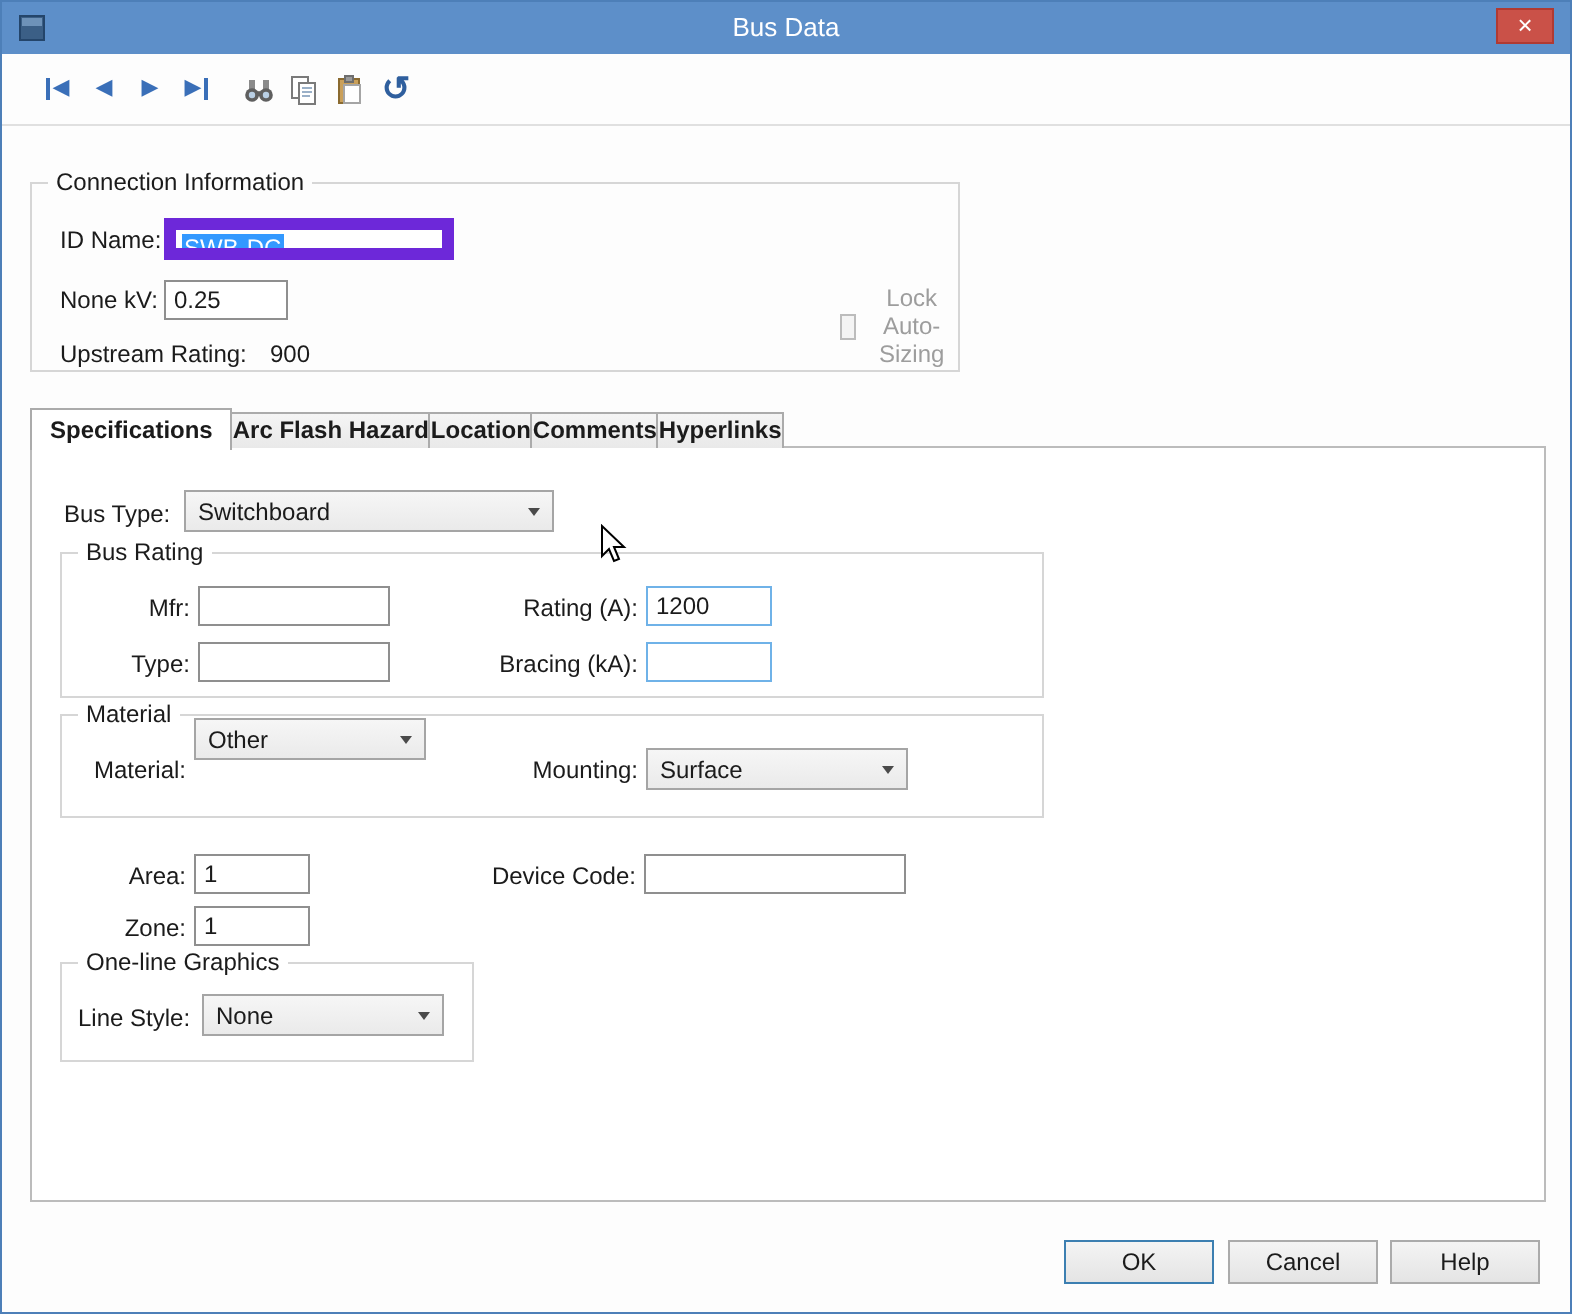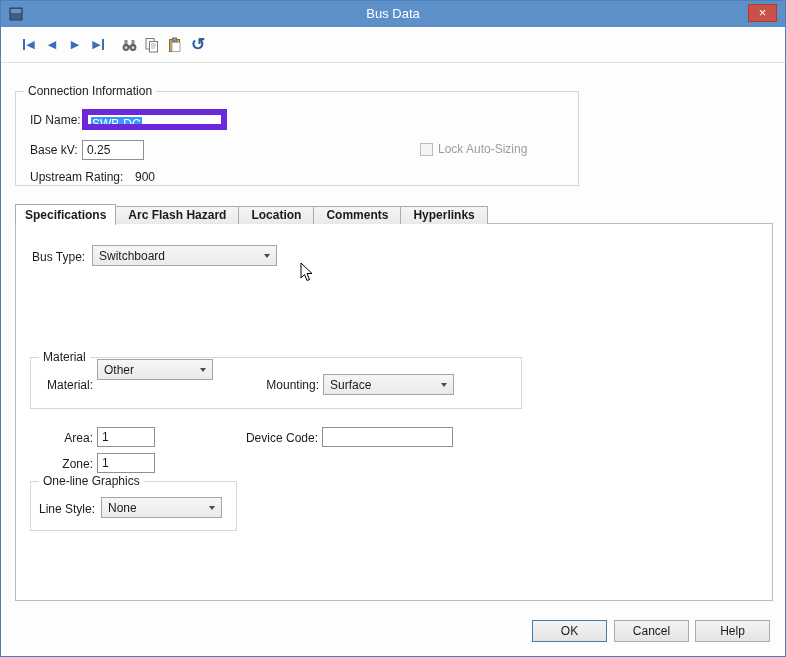--- a/index.html
+++ b/index.html
@@ -38,21 +38,21 @@
 
   .dropdown { position:absolute; border:1px solid #a5a5a5; background:linear-gradient(#f6f6f6,#eaeaea); display:flex; align-items:center; padding-left:6px; cursor:default;text-align:center; }
   .dd-arrow { position:absolute; right:6px; top:8px; width:0; height:0; border-left:3.5px solid transparent; border-right:3.5px solid transparent; border-top:4px solid #4a4a4a; }
 
   .checkbox-row { position:absolute; display:flex; align-items:center; }
   .checkbox { width:13px; height:13px; border:1px solid #bcbcbc; background:#f4f4f4; margin-right:5px; }
   .checkbox-label { color:#9d9d9d;text-align:center; }
 
   
   .tabs { position:absolute; left:14px; top:203px; height:20px; display:flex; align-items:flex-end; z-index:2;font-weight:bold; }
-  .tab { height:18px; line-height:17px; padding:0 12px; border:1px solid #ababab; border-bottom:none; background:linear-gradient(#f5f5f5,#e9e9e9); margin-left:-1px; cursor:default; white-space:nowrap; }
+  .tab { height:18px; line-height:17px; padding:0 0; border:1px solid #ababab; border-bottom:none; background:linear-gradient(#f5f5f5,#e9e9e9); margin-left:-1px; cursor:default; white-space:nowrap; }
   .tab.active { height:21px; line-height:20px; background:#fff; position:relative; z-index:3; margin-bottom:-1px; padding:0 9px; margin-left:0; }
 
   .tab-panel { position:absolute; left:14px; top:222px; width:758px; height:378px; border:1px solid #bcbcbc; background:#fff; }
   .tab-panel .group-title { background:#fff; }
 
   
   .btn { position:absolute; width:75px; height:22px; border:1px solid #ababab; background:linear-gradient(#f4f4f4,#e4e4e4); font:inherit; color:#1b1b1b; text-align:center; cursor:default; }
   .btn.default { border-color:#3c7fb1; }
 
   .cursor { position:absolute; left:299px; top:261px; z-index:10; pointer-events:none; }
@@ -112,29 +112,29 @@
           <rect x="2.5" y="2.5" width="10" height="12" fill="#caa05a" stroke="#8a6a30"></rect>
           <rect x="5.5" y="1" width="4" height="3" fill="#9a9a9a" stroke="#6e6e6e"></rect>
           <rect x="5" y="5.5" width="8" height="9" fill="#fff" stroke="#a5a5a5"></rect>
         </svg>
     </span>
     <span class="tbtn">
         <span class="refresh-glyph">↺</span>
       </span>
   </div>
 
-  <div class="group" style="left:14px; top:90px; width:564px; height:95px;">
+  <div class="group" style="left:14px; top:90px; width:465px; height:95px;">
     <span class="group-title">Connection Information</span>
 
     <span class="lbl" style="left:14px; top:21px;">ID Name:</span>
     <div class="fake-input" style="left:66px; top:17px; width:145px; height:21px;">
       <span class="sel-text">SWB-DC</span>
     </div>
 
-    <span class="lbl" style="left:14px; top:51px;">Base kV:</span>
+    <span class="lbl" style="left:14px; top:51px;">None kV:</span>
     <input class="tinput" style="left: 66px; top: 48px; width: 62px; height: 20px;" value="0.25">
 
     <div class="checkbox-row" style="left:404px; top:50px;">
       <span class="checkbox"></span>
       <span class="checkbox-label">Lock Auto-Sizing</span>
     </div>
 
     <span class="lbl" style="left:14px; top:78px;">Upstream Rating:</span>
     <span class="lbl" style="left:119px; top:78px;">900</span>
   </div>
@@ -148,20 +148,35 @@
   </div>
 
   <div class="tab-panel">
 
     <span class="lbl" style="left:16px; top:26px;">Bus Type:</span>
     <div class="dropdown" style="left:76px; top:21px; width:185px; height:21px;">
       <span>Switchboard</span>
       <span class="dd-arrow"></span>
     </div>
 
+    <div class="group" style="left:14px; top:52px; width:492px; height:73px;">
+      <span class="group-title">Bus Rating</span>
+
+      <span class="lbl right" style="left:8px; top:20px; width:56px;">Mfr:</span>
+      <input class="tinput" style="left: 68px; top: 16px; width: 96px; height: 20px;" value="">
+
+      <span class="lbl right" style="left:178px; top:20px; width:110px;">Rating (A):</span>
+      <input class="tinput blue" style="left: 292px; top: 16px; width: 63px; height: 20px;" value="1200">
+
+      <span class="lbl right" style="left:8px; top:48px; width:56px;">Type:</span>
+      <input class="tinput" style="left: 68px; top: 44px; width: 96px; height: 20px;" value="">
+
+      <span class="lbl right" style="left:178px; top:48px; width:110px;">Bracing (kA):</span>
+      <input class="tinput blue" style="left: 292px; top: 44px; width: 63px; height: 20px;" value="">
+    </div>
 
     <div class="group" style="left:14px; top:133px; width:492px; height:52px;">
       <span class="group-title">Material</span>
 
       <span class="lbl right" style="left:8px; top:20px; width:54px;">Material:</span>
       <div class="dropdown" style="left:66px; top:1px; width:116px; height:21px;">
         <span>Other</span>
         <span class="dd-arrow"></span>
       </div>
 

